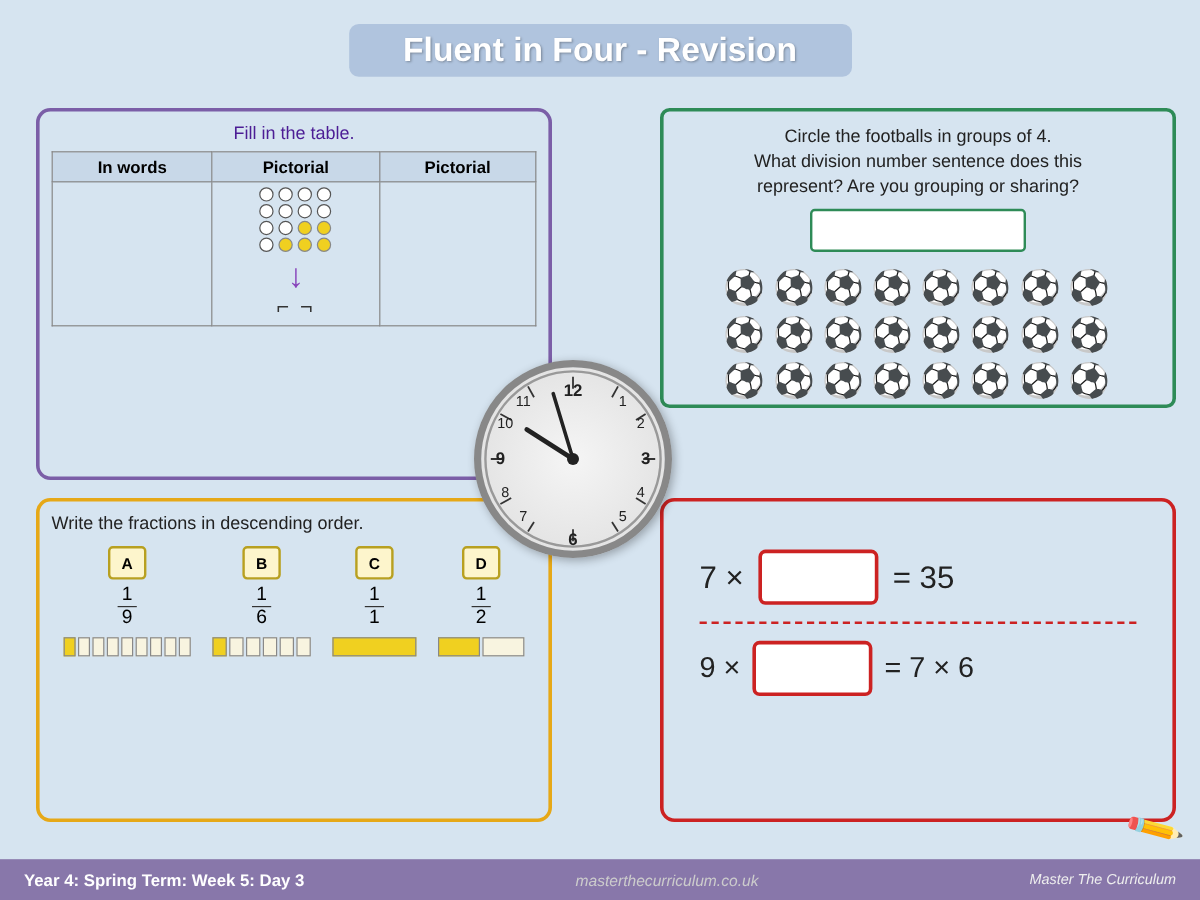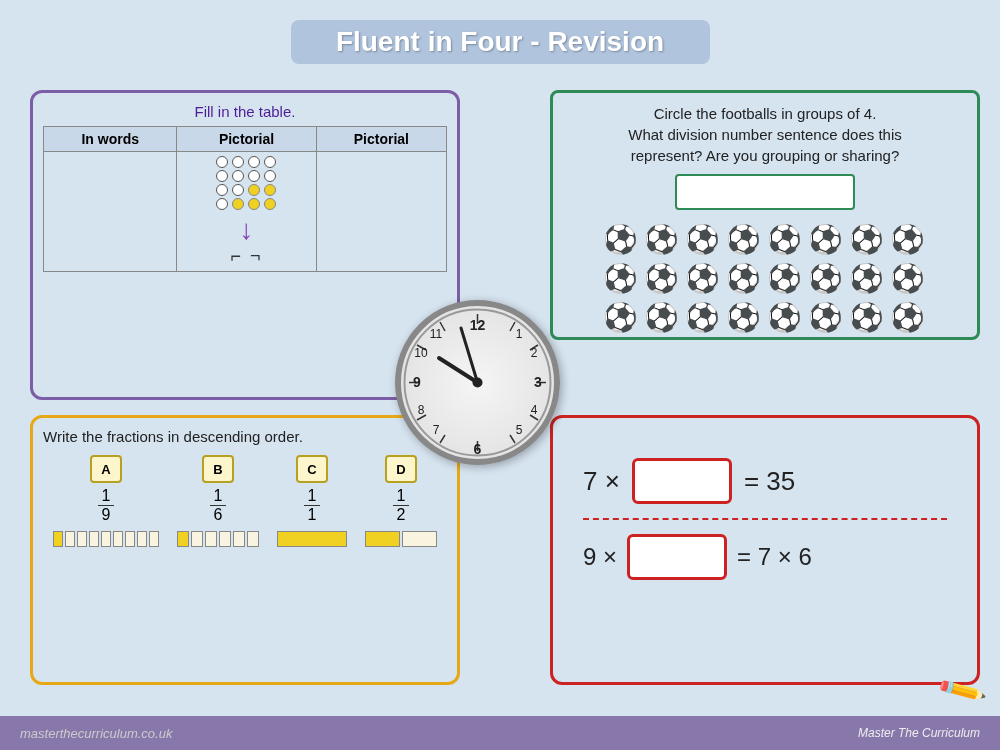--- a/index.html
+++ b/index.html
@@ -583,15 +583,16 @@
       <line x1="76.5" y1="76.5" x2="38" y2="52" stroke="#222" stroke-width="4" stroke-linecap="round"></line>
 
       <circle cx="76.5" cy="76.5" r="5" fill="#222"></circle>
     </svg>
   </div>
 </div>
 
 <div class="pencil-icon">✏️</div>
 
 <div class="footer">
+  <span class="footer-left">Year 4: Spring Term: Week 5: Day 3</span>
   <span class="footer-center">masterthecurriculum.co.uk</span>
   <span class="footer-right">Master The Curriculum</span>
 </div>
 
 </body></html>

